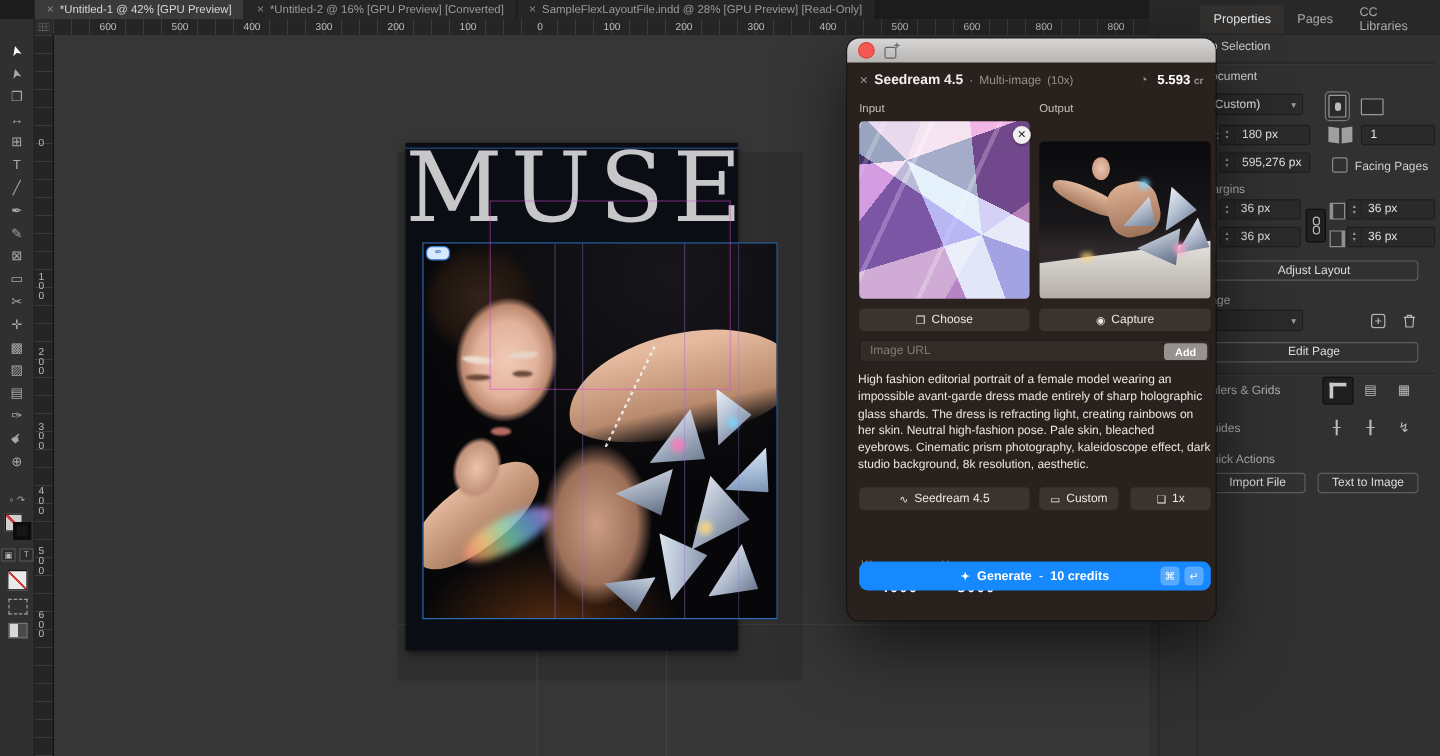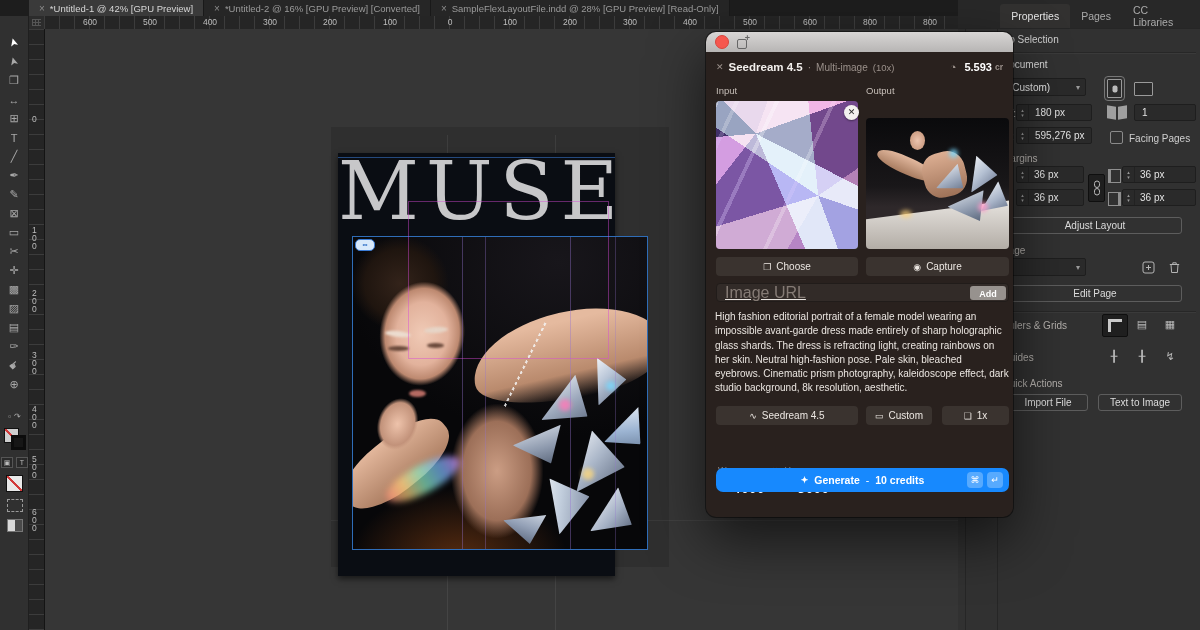--- a/index.html
+++ b/index.html
@@ -36,21 +36,21 @@
   .sw.back{left:7px;top:7px;background:#161616;background-image:none;border:3px solid #0c0c0c;width:9px;height:9px;}
   .tinybtn{width:10px;height:9px;border:1px solid #555;font-size:7px;color:#bbb;display:flex;align-items:center;justify-content:center;background:#2a2a2a;}
   .none-sw{width:15px;height:15px;background:#e9e9e9;border:1px solid #111;
       background-image:linear-gradient(45deg,transparent 45%,#d23b3b 45% 55%,transparent 55%);}
   .dashed-ic{width:14px;height:11px;border:1px dashed #9a9a9a;}
   .screen-ic{width:14px;height:11px;border:1px solid #777;background:linear-gradient(90deg,#d9d9d9 50%,#4a4a4a 50%);}
 
   
   .pasteboard{position:absolute;left:45px;top:29px;width:913px;height:601px;background:#363636;}
   .bleed{position:absolute;left:286px;top:98px;width:338px;height:440px;background:#2f2f2f;}
-  .page{position:absolute;left:293px;top:124px;width:277px;height:423px;background:#0a0d13;box-shadow:0 3px 6px rgba(0,0,0,.55);}
+  .page{position:absolute;left:293px;top:90px;width:277px;height:423px;background:#0a0d13;box-shadow:0 3px 6px rgba(0,0,0,.55);}
   .masthead{position:absolute;left:0;top:-8px;width:100%;text-align:center;font-family:"DejaVu Serif",serif;
      font-size:79px;font-weight:500;letter-spacing:7px;color:#c7c7c9;transform:scaleY(1.02);}
   .guide{position:absolute;pointer-events:none;}
   .photo{position:absolute;left:14px;top:83px;width:296px;height:314px;overflow:hidden;border:1px solid #2f6db8;box-sizing:border-box;background:#0a0a0c;}
   .ph{position:absolute;}
   .ph-bg{inset:0;background:
      radial-gradient(60% 38% at 36% 104%,rgba(158,76,22,.55),transparent 62%),
      radial-gradient(120% 90% at 70% 8%,#18161b 0%,#070709 62%);}
   .ph-hair{left:-7%;top:-6%;width:46%;height:42%;background:radial-gradient(closest-side,#33231a 0%,#1f150f 52%,transparent 72%);}
   .ph-face{left:4%;top:9%;width:38%;height:50%;transform:rotate(7deg);
@@ -125,21 +125,21 @@
        conic-gradient(from 20deg at 28% 22%,#f0c6e2 0 14%,#5e4e78 0 27%,#cfe2f4 0 38%,#8a6aa0 0 55%,#eec2e0 0 68%,#4a3c62 0 82%,#d8aed2 0 100%);}
   .in-thumb::after{content:"";position:absolute;inset:0;opacity:.65;mix-blend-mode:hard-light;
      background:conic-gradient(from 210deg at 72% 64%,#f6d6ec 0 12%,#6a5a88 0 26%,#d6e8f6 0 40%,#98709c 0 57%,#e8b8dc 0 72%,#564872 0 86%,#caa2cc 0 100%);}
   .thumb-x{position:absolute;left:138px;top:73px;width:15px;height:15px;border-radius:50%;background:#f3f1ef;color:#2b2b2b;
      font-size:9px;line-height:15px;text-align:center;z-index:3;box-shadow:0 1px 2px rgba(0,0,0,.4);}
   .out-thumb{left:160px;top:86px;width:143px;height:131px;background:linear-gradient(180deg,#0a0a0c 0%,#191719 52%,#2e282a 68%);}
   .ot{position:absolute;}
   .dbtn{position:absolute;height:19px;background:#3a332f;border-radius:4px;display:flex;align-items:center;justify-content:center;gap:5px;
      font-size:10px;color:#ece7e2;}
   .urlfield{position:absolute;left:10px;top:251px;width:293px;height:19px;background:#322b28;border:1px solid #211c1a;border-radius:4px;box-sizing:border-box;}
-  .urlfield input{position:absolute;inset:0;background:transparent;border:none;outline:none;color:#e8e4e0;font-size:16px;padding:0 44px 0 8px;font-family:"Liberation Sans",sans-serif;text-decoration:underline;}
+  .urlfield input{position:absolute;inset:0;background:transparent;border:none;outline:none;color:#e8e4e0;font-size:10px;padding:0 44px 0 8px;font-family:"Liberation Sans",sans-serif;}
   .urlfield input::placeholder{color:#857b75;}
   .addbtn{position:absolute;right:2px;top:2px;width:36px;height:13px;background:#97928e;border-radius:3px;color:#fff;font-size:9px;font-weight:bold;
      display:flex;align-items:center;justify-content:center;padding-top:1px;}
   .prompt{position:absolute;left:9px;top:278px;width:295px;font-size:10px;line-height:1.43;color:#eae5e0;}
   .sizerow{position:absolute;left:12px;top:411px;display:flex;align-items:center;gap:7px;font-size:9px;color:#8f8680;}
   .sizeval{font-family:"DejaVu Sans Mono",monospace;font-size:11.5px;font-weight:bold;color:#fff;letter-spacing:1px;margin-top:39px;}
   .genbtn{position:absolute;left:10px;top:436px;width:293px;height:24px;background:#1789fe;border-radius:7px;
      display:flex;align-items:center;justify-content:center;gap:6px;color:#fff;font-size:10.5px;font-weight:bold;}
   .kbd{position:absolute;top:4px;width:16px;height:16px;background:rgba(255,255,255,.28);border-radius:4px;font-size:9px;font-weight:normal;
      display:flex;align-items:center;justify-content:center;}

